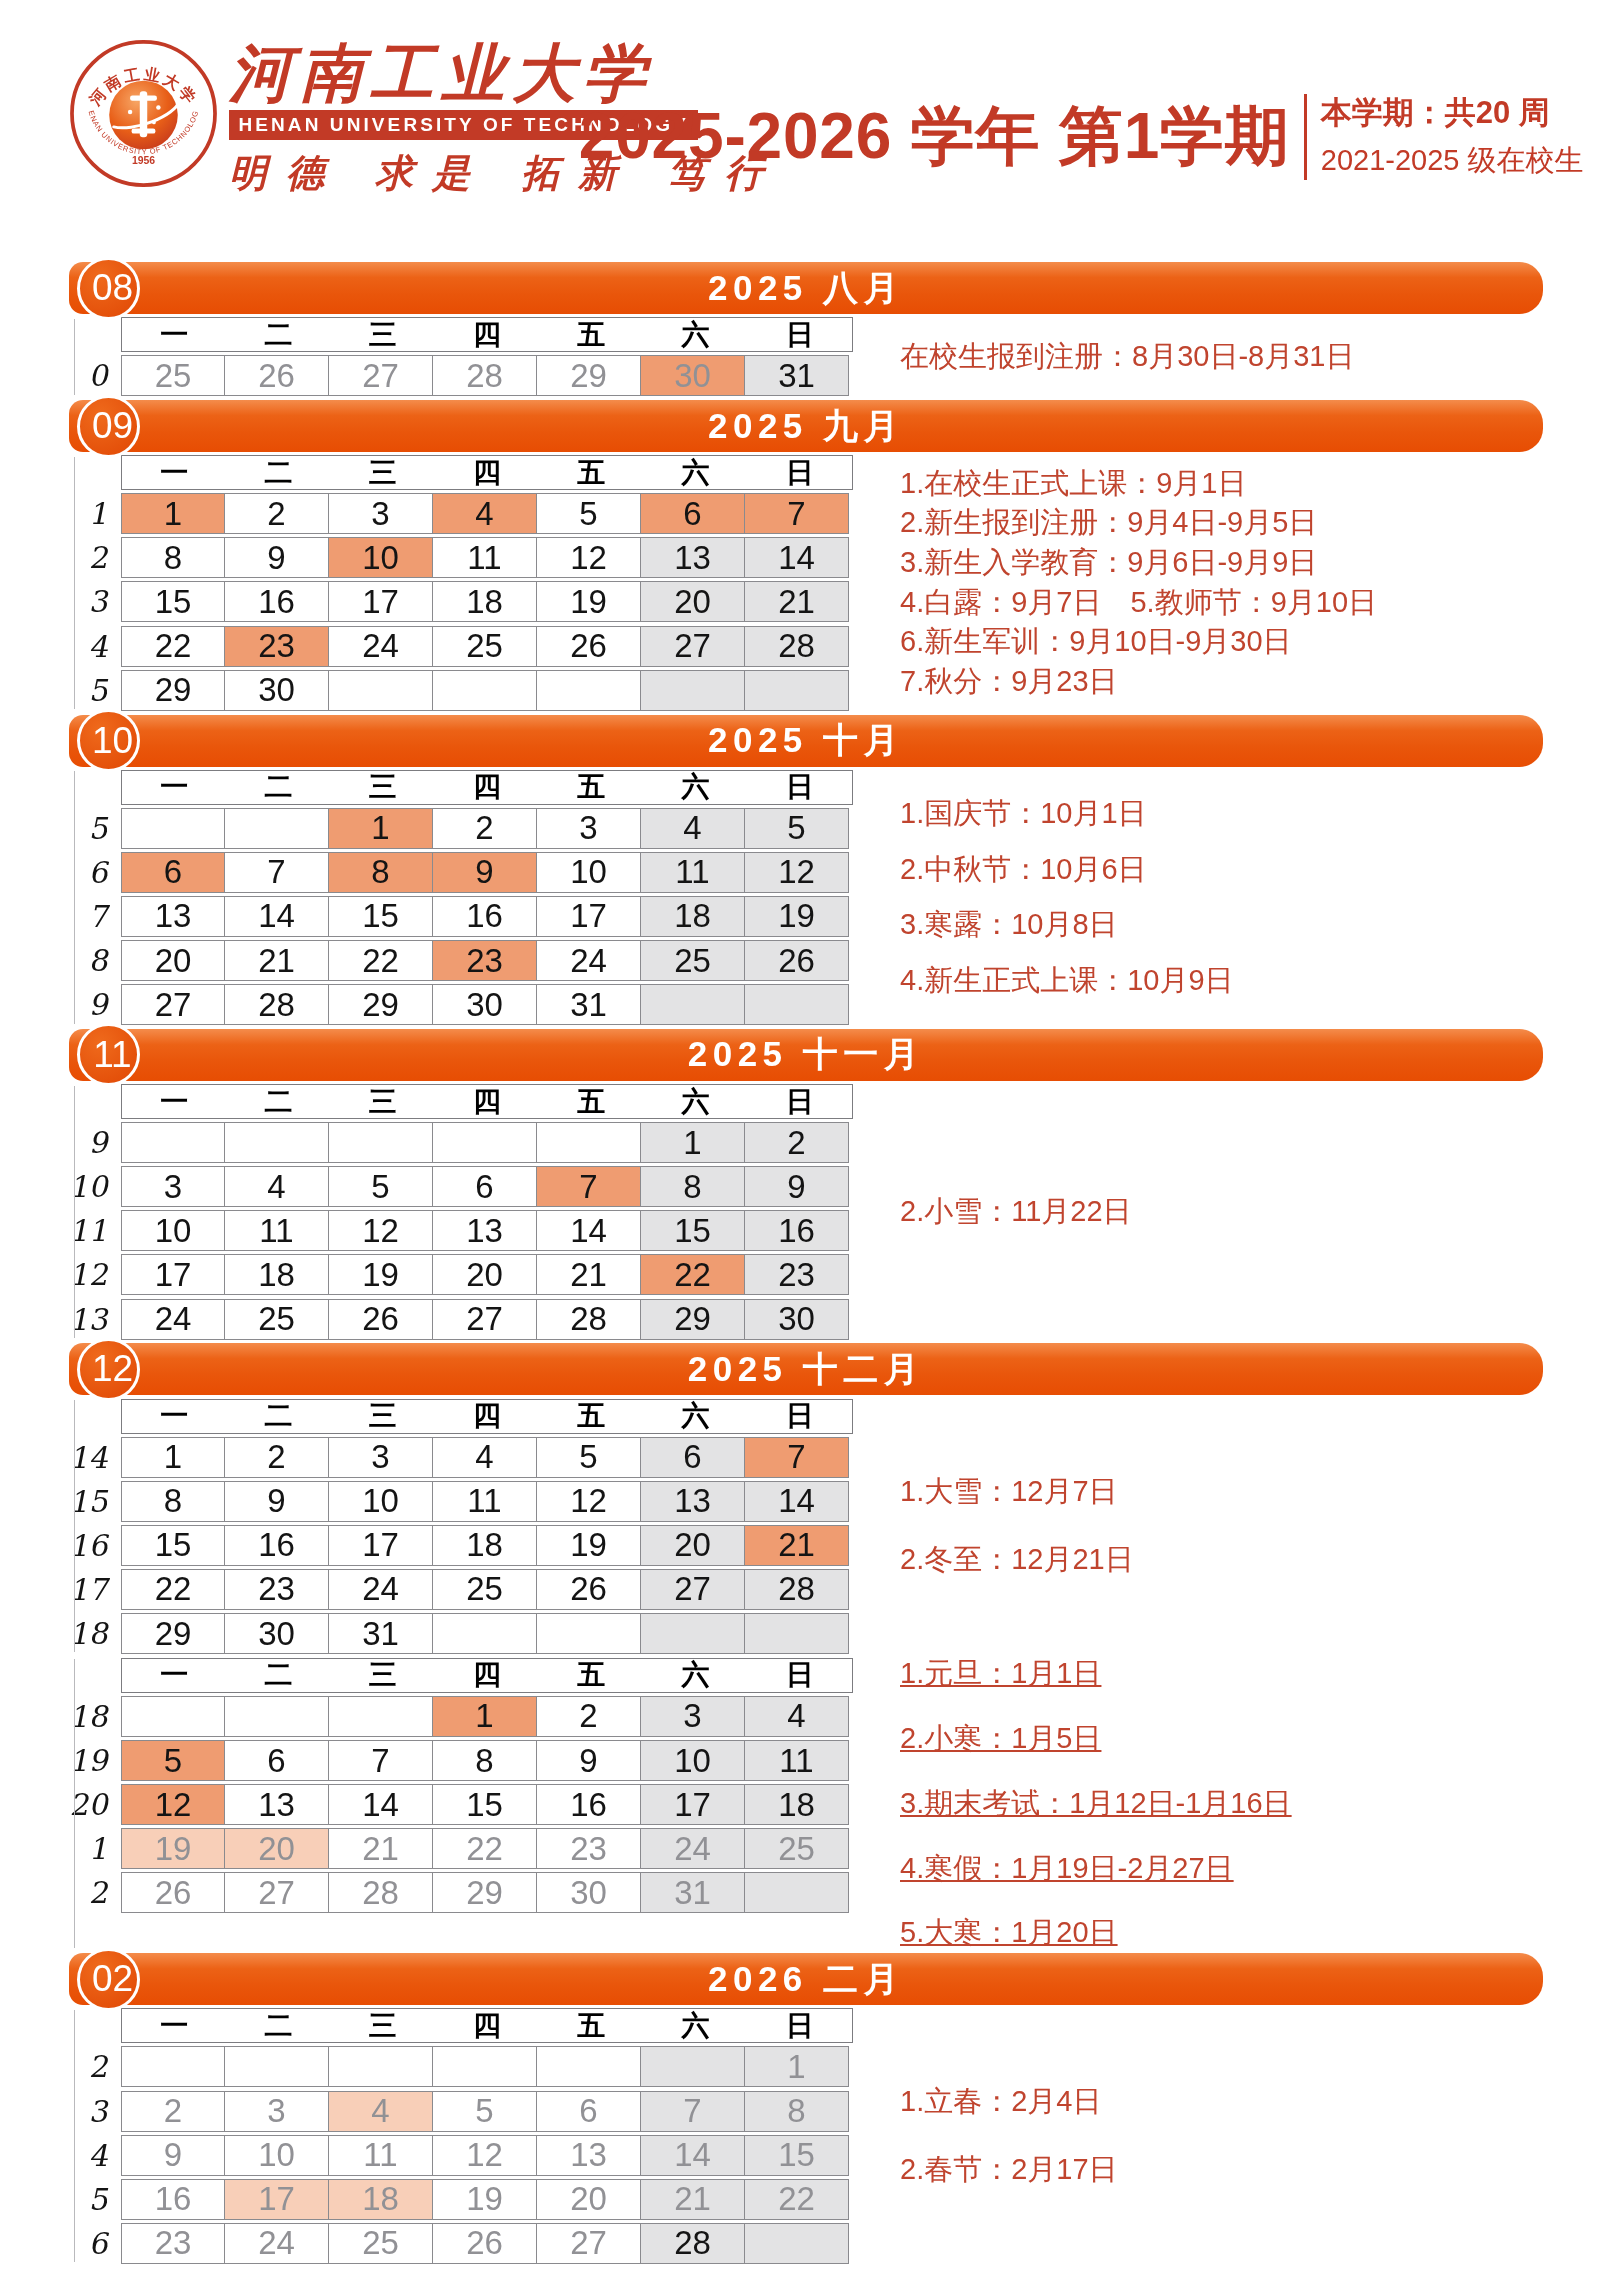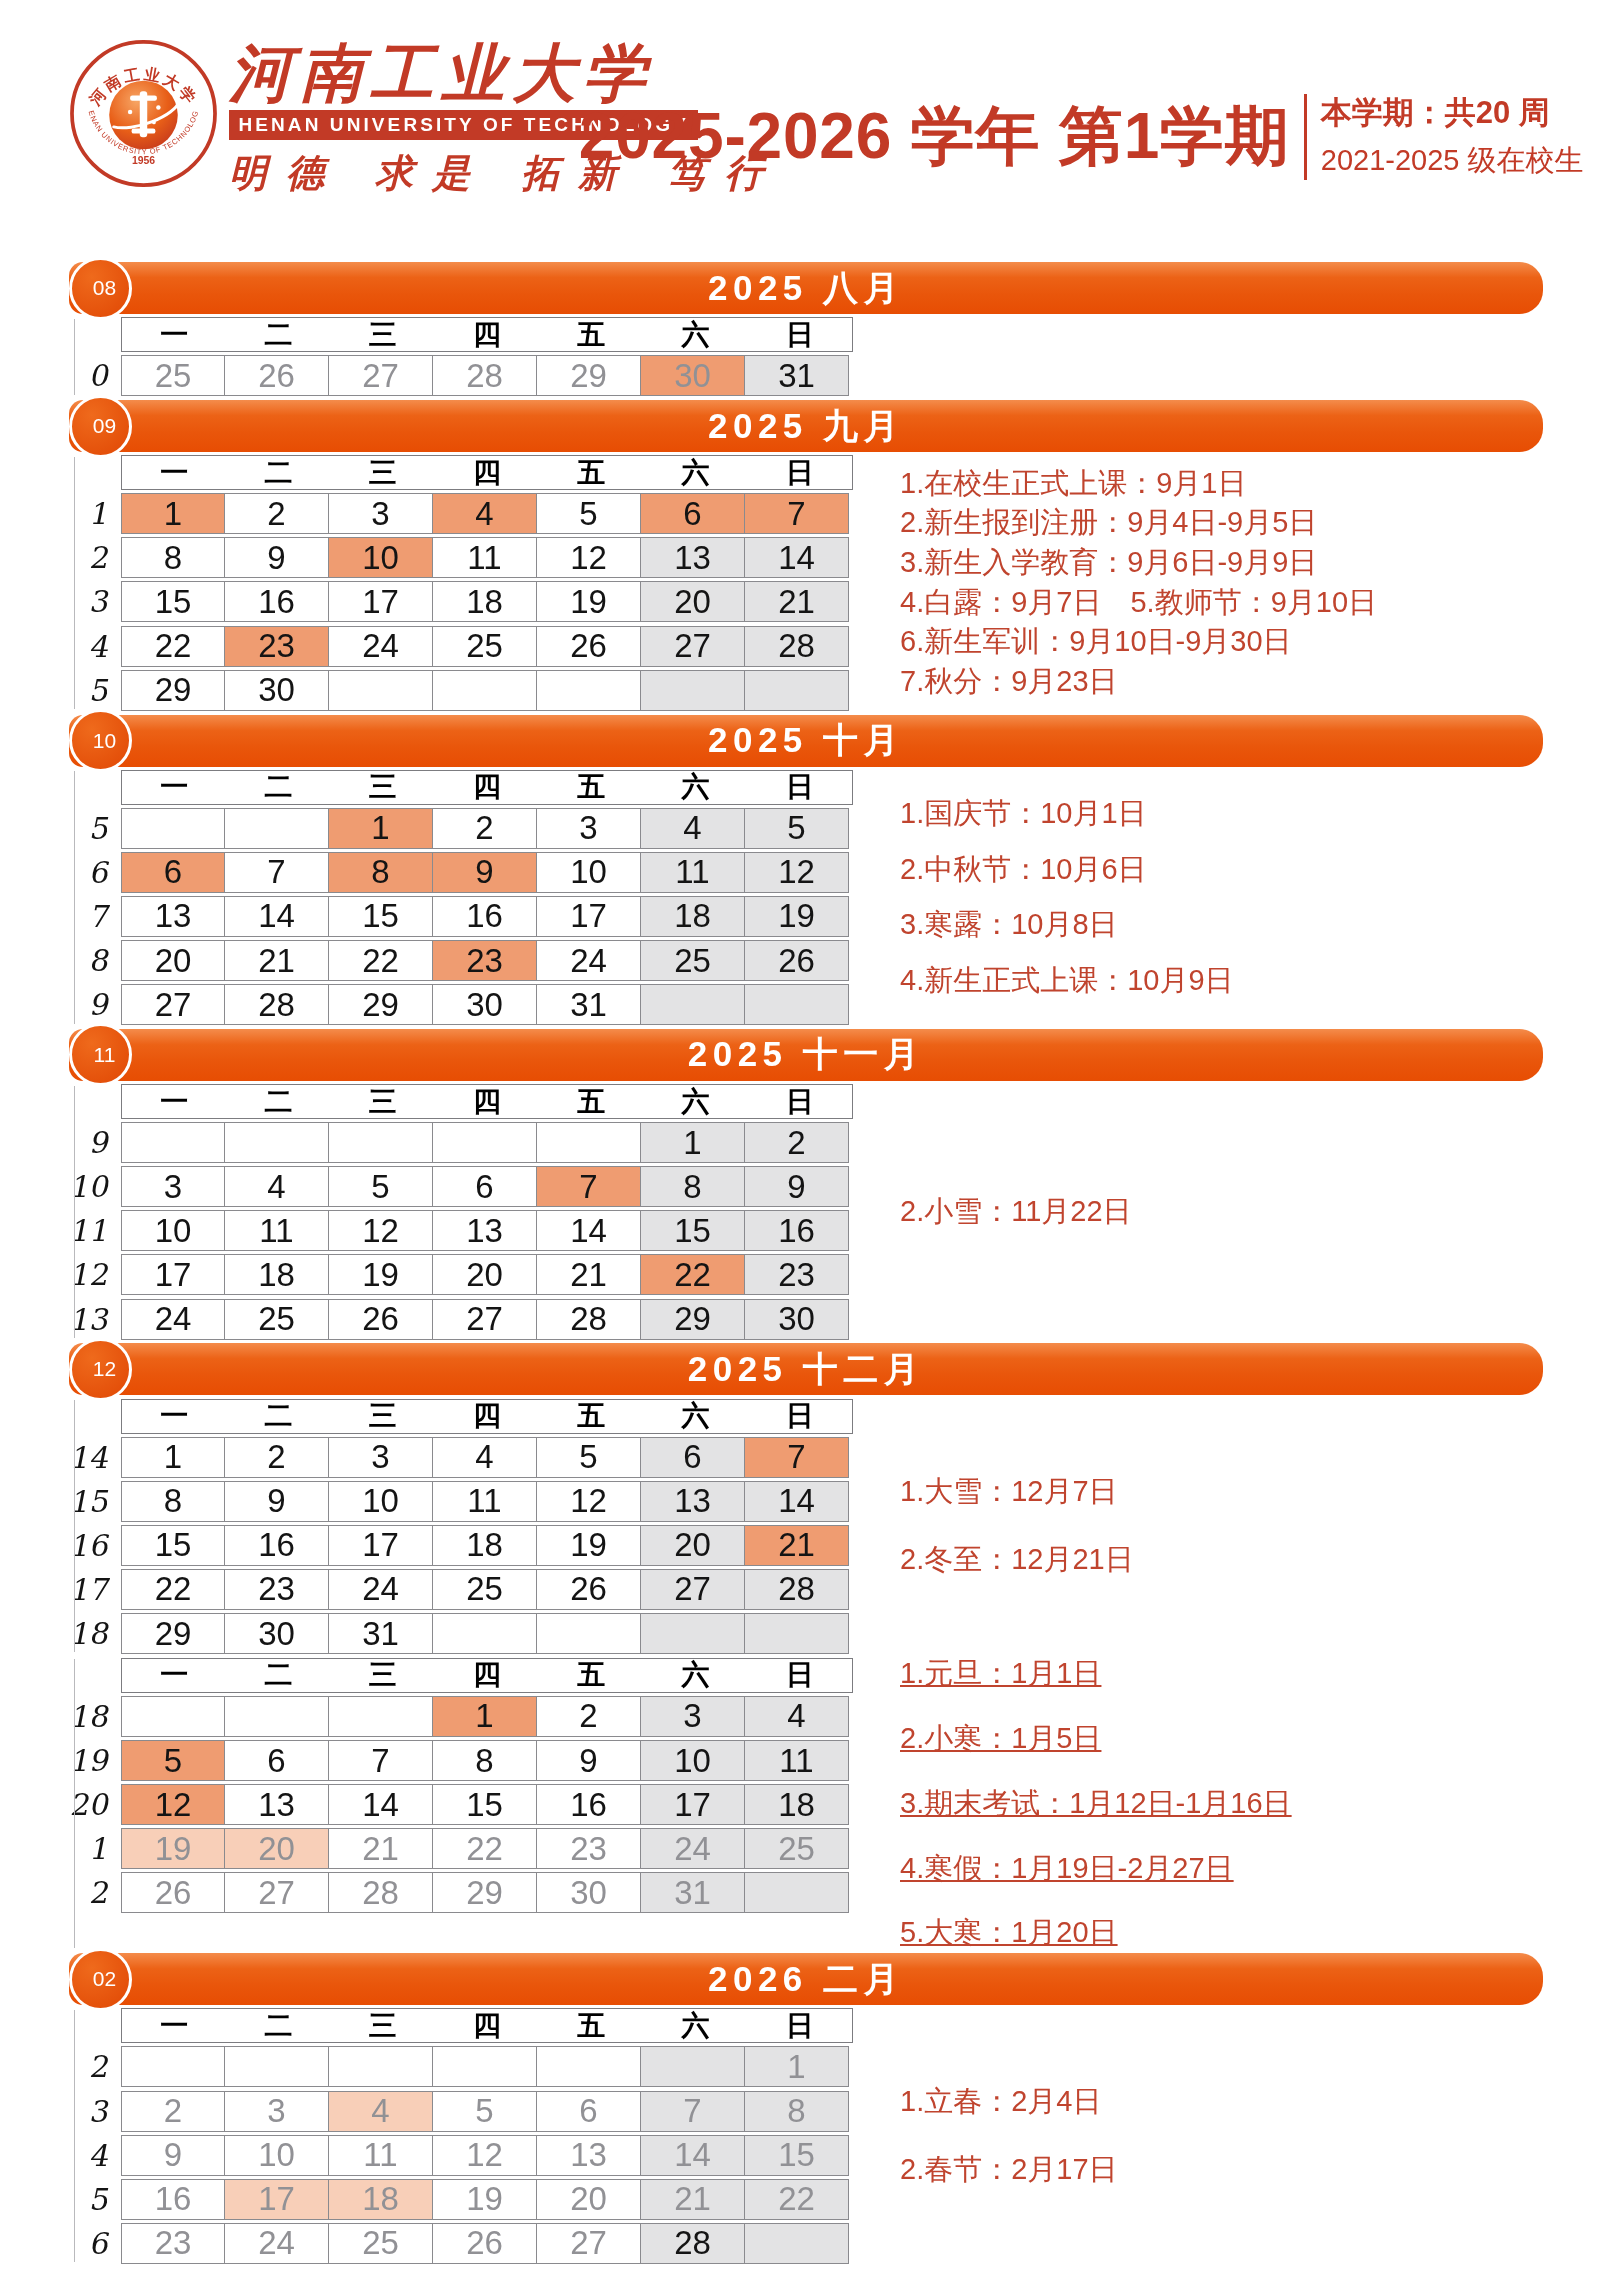--- a/index.html
+++ b/index.html
@@ -36,23 +36,23 @@
   .months { padding-left:69px; margin-top:28px; }
   .month { position:relative; width:1474px; }
   .month + .month { margin-top:3.9px; }
   .month-banner {
     position:relative; height:52px; border-radius:14px 23.5px 23.5px 14px;
     background:linear-gradient(180deg,#f48c4b 0%,#ec6216 30%,#e9560b 62%,#e74d03 100%);
     display:flex; align-items:center; justify-content:center;
   }
   .banner-title { color:#fff; font-size:35px; font-weight:bold; letter-spacing:5.5px; white-space:nowrap; }
   .month-badge {
-    position:absolute; left:0; top:-5.5px; width:63px; height:63px; border-radius:50%;
+    position:absolute; left:8px; top:-5.5px; width:63px; height:63px; border-radius:50%;
     background:radial-gradient(circle at 35% 30%, #ef6a1c 0%, #e4500a 75%);
-    border:3.9px solid #fff; color:#fff; font-size:21px; z-index:3;
+    border:3.9px solid #fff; color:#fff; font-size:37px; z-index:3;
     display:flex; align-items:center; justify-content:center;padding-left:8px;
   }
   .month-body { position:relative; display:flex; margin-top:3.1px; }
   .month-body::before { content:""; position:absolute; left:4.7px; top:1.6px; bottom:1.6px; width:1.6px; background:#b9b9bc; }
   .gutter { width:52px; flex:0 0 auto; }
   .wn-spacer { height:35px; }
   .wn {
     height:41px; margin-top:3.1px; display:flex; align-items:center; justify-content:flex-end;
     padding-right:11px; font-family:"DejaVu Serif", serif; font-style:italic;
     font-size:30px; color:#141414;
@@ -149,20 +149,23 @@
         <div class="week">
               <div class="cell bg-w fg-g">25</div>
               <div class="cell bg-w fg-g">26</div>
               <div class="cell bg-w fg-g">27</div>
               <div class="cell bg-w fg-g">28</div>
               <div class="cell bg-w fg-g">29</div>
               <div class="cell bg-h fg-g">30</div>
               <div class="cell bg-e">31</div>
             </div>
           </div>
+        <div class="notes" style="gap: 36px;">
+            <div class="note">在校生报到注册：8月30日-8月31日</div>
+          </div>
       </div>
     </section>
 
     <section class="month">
       <div class="month-banner">
         <div class="month-badge">09</div>
         <div class="banner-title">2025 九月</div>
       </div>
       <div class="month-body">
         <div class="gutter">

